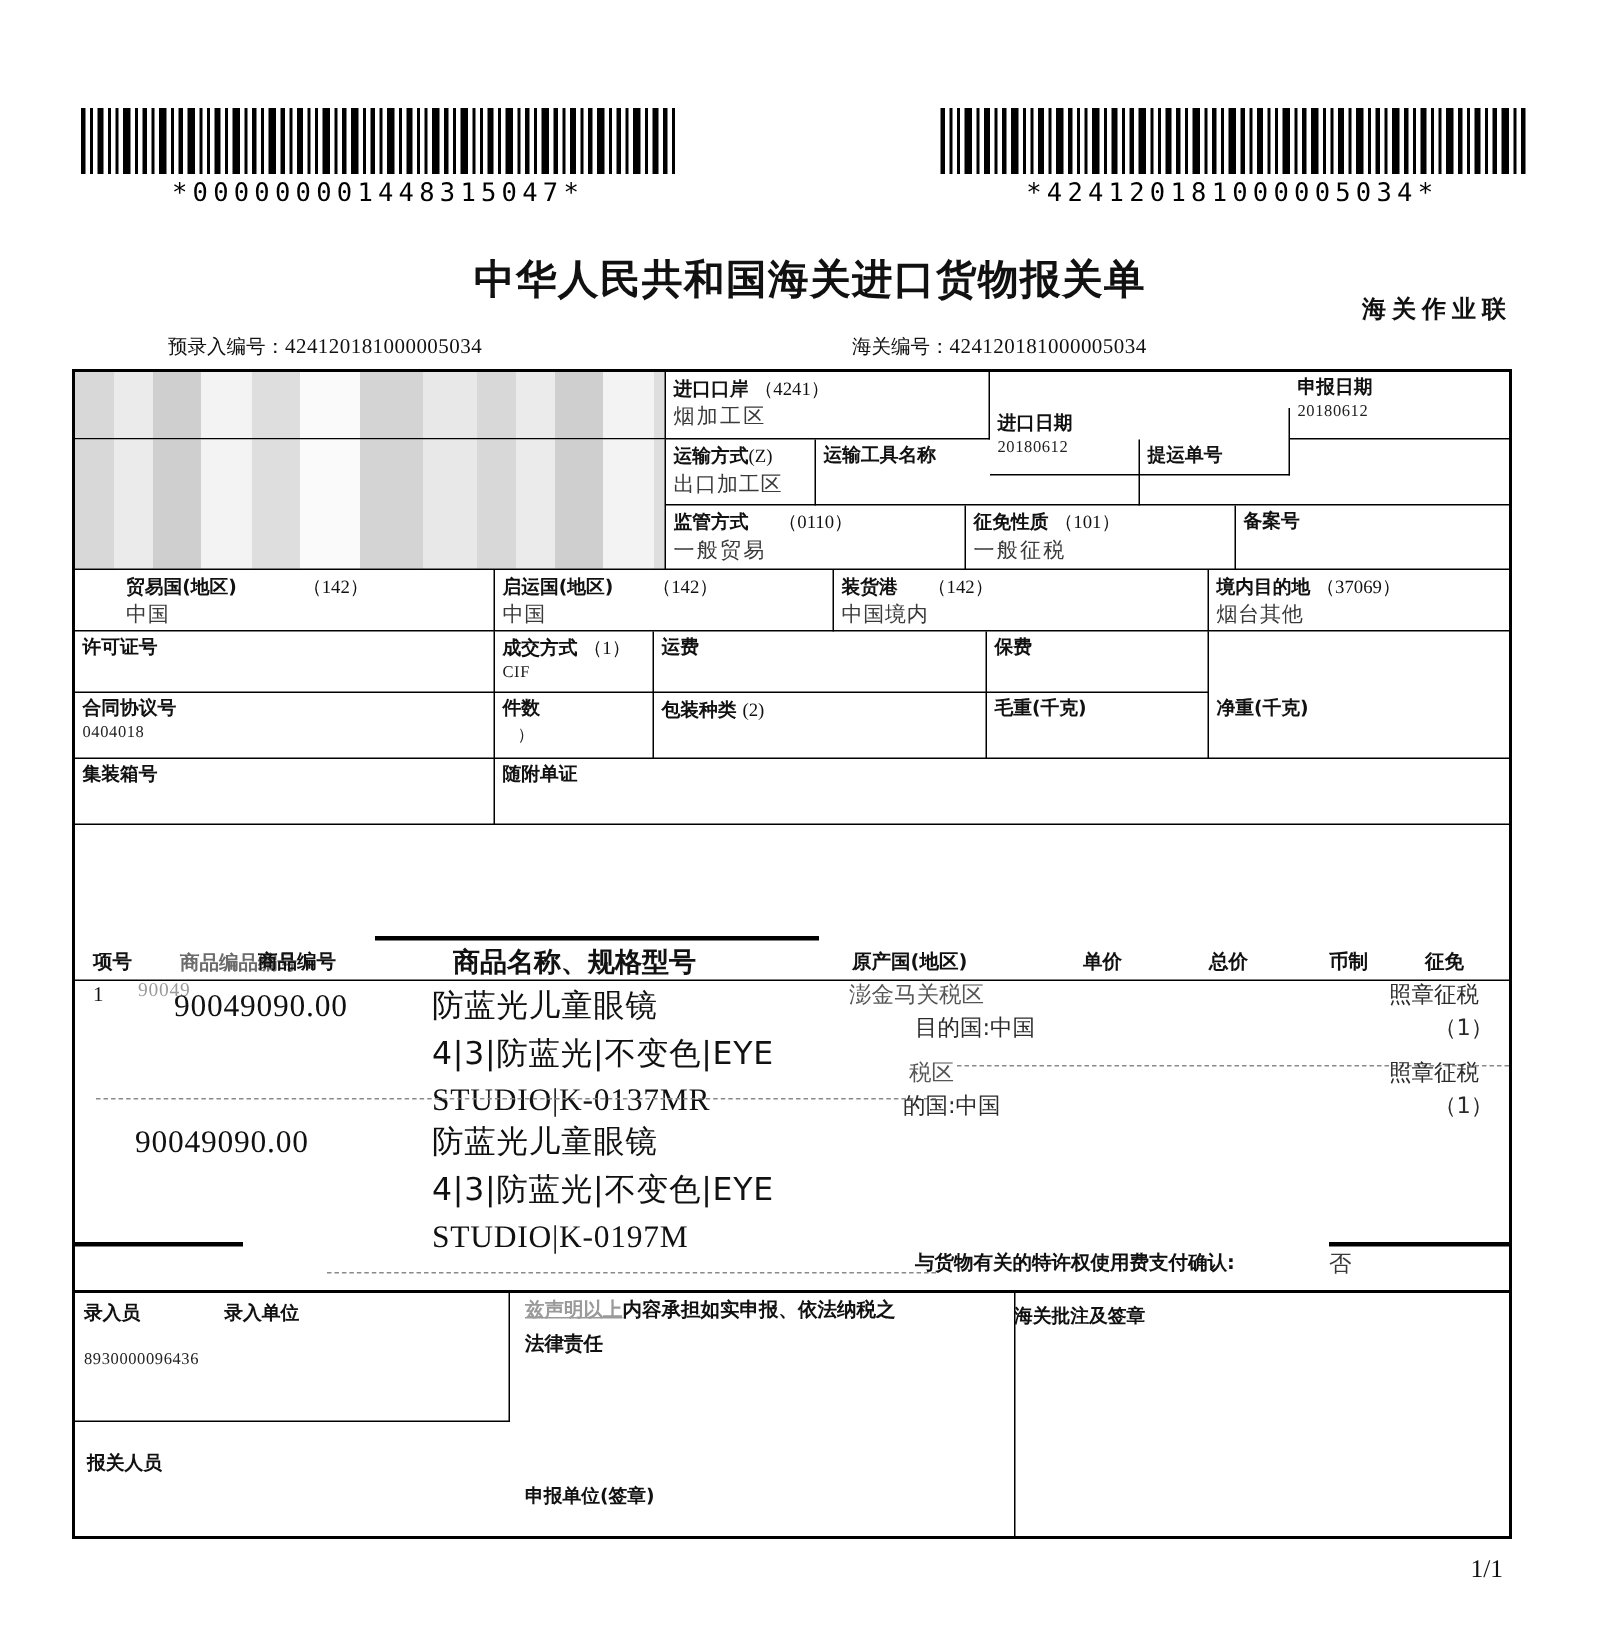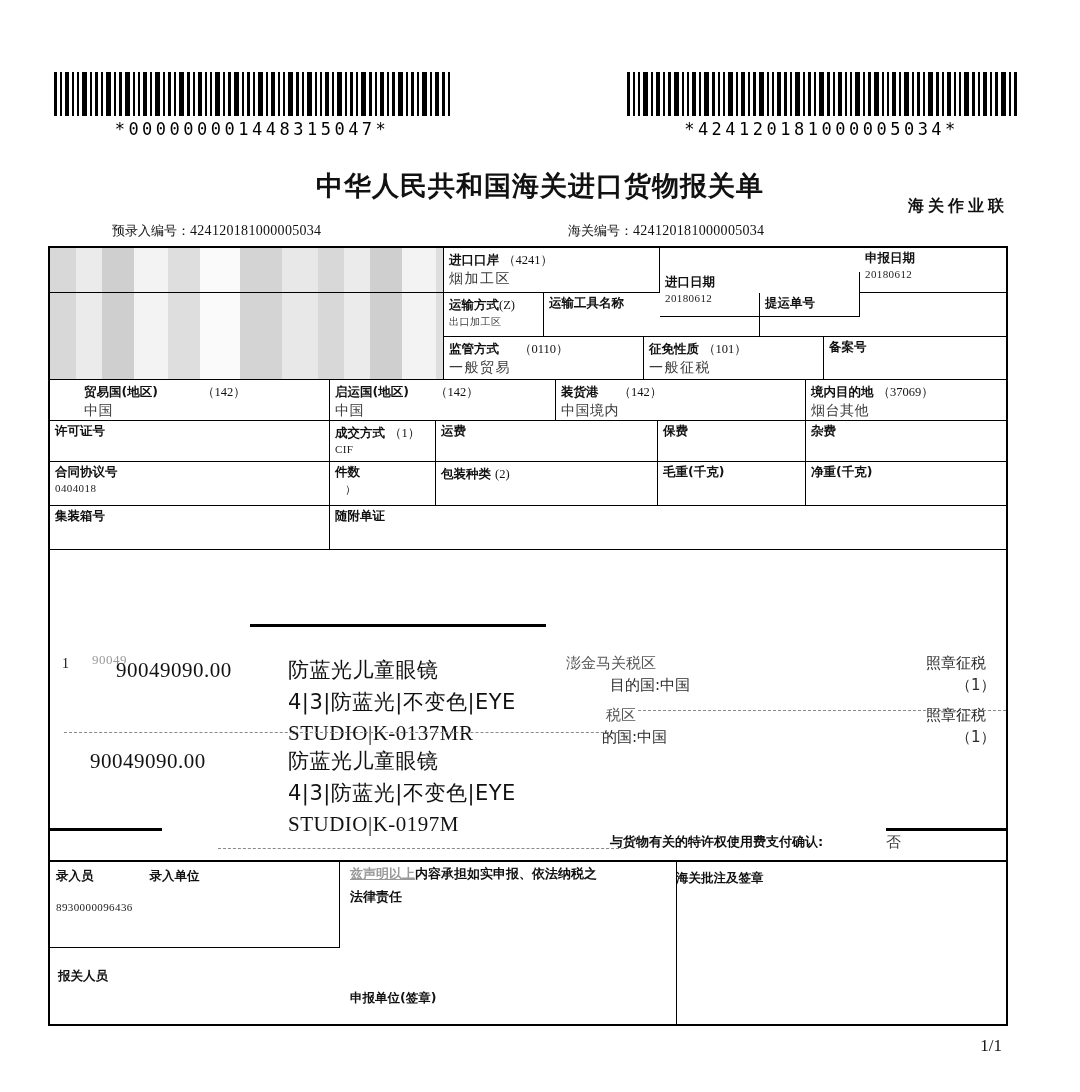--- a/index.html
+++ b/index.html
@@ -404,21 +404,21 @@
 
   <div class="cell bb" style="left:810px;top:0;width:146px;height:45px;">
     <div class="lbl">申报日期</div>
     <div class="val-num">20180612</div>
   </div>
 
   <div class="cell redacted br bb" style="left:0;top:45px;width:394px;height:87px;"></div>
 
   <div class="cell br bb" style="left:394px;top:45px;width:100px;height:44px;">
     <div><span class="lbl">运输方式</span><span class="code">(Z)</span></div>
-    <div class="val" style="letter-spacing:0.5px;font-size:10px;">出口加工区</div>
+    <div class="val" style="letter-spacing:0.5px;font-size:14px;">出口加工区</div>
   </div>
 
   <div class="cell bb" style="left:710px;top:45px;width:246px;height:44px;">
     <div class="lbl">提运单号</div>
     <div class="val"></div>
   </div>
 
   <div class="cell br bb" style="left:494px;top:45px;width:216px;height:44px;">
     <div class="lbl">运输工具名称</div>
     <div class="val"></div>
@@ -479,24 +479,20 @@
   <div class="cell br bb" style="left:386px;top:173px;width:222px;height:41px;">
     <div class="lbl">运费</div>
     <div class="val"></div>
   </div>
 
   <div class="cell br bb" style="left:608px;top:173px;width:148px;height:41px;">
     <div class="lbl">保费</div>
     <div class="val"></div>
   </div>
 
-  <div class="cell bb" style="left:756px;top:173px;width:200px;height:41px;">
-    <div class="lbl">杂费</div>
-    <div class="val"></div>
-  </div>
 
   <div class="cell br bb" style="left:0;top:214px;width:280px;height:44px;">
     <div class="lbl">合同协议号</div>
     <div class="val-num">0404018</div>
   </div>
 
   <div class="cell br bb" style="left:280px;top:214px;width:106px;height:44px;">
     <div class="lbl">件数</div>
     <div class="val-num" style="padding-left:10px;">）</div>
   </div>
@@ -521,20 +517,31 @@
     <div class="lbl">集装箱号</div>
     <div class="val"></div>
   </div>
 
   <div class="cell bb" style="left:280px;top:258px;width:676px;height:44px;">
     <div class="lbl">随附单证</div>
     <div class="val"></div>
   </div>
 
 
+  <div class="goods-head" style="top:380px;">
+    <div class="gh" style="left:12px;">项号</div>
+    <div class="ghost-head" style="left:70px;top:5px;">商品编品编号</div>
+    <div class="gh" style="left:122px;">商品编号</div>
+    <div class="gh gh-big" style="left:252px;">商品名称、规格型号</div>
+    <div class="gh" style="left:518px;">原产国(地区)</div>
+    <div class="gh" style="left:672px;">单价</div>
+    <div class="gh" style="left:756px;">总价</div>
+    <div class="gh" style="left:836px;">币制</div>
+    <div class="gh" style="left:900px;">征免</div>
+  </div>
 
   <div class="thin-line" style="left:200px;top:376px;width:296px;height:3px;"></div>
 
   <div>
     <div class="goods-row-text" style="left:12px;top:408px;font-size:14px;">1</div>
     <div class="goods-row-text faded" style="left:42px;top:404px;font-size:13px;">90049</div>
     <div class="goods-row-text" style="left:66px;top:410px;">90049090.00</div>
     <div class="goods-row-text goods-cn" style="left:238px;top:408px;">防蓝光儿童眼镜</div>
     <div class="goods-row-text goods-cn" style="left:238px;top:440px;">4|3|防蓝光|不变色|EYE</div>
     <div class="goods-row-text" style="left:238px;top:473px;">STUDIO|K-0137MR</div>

